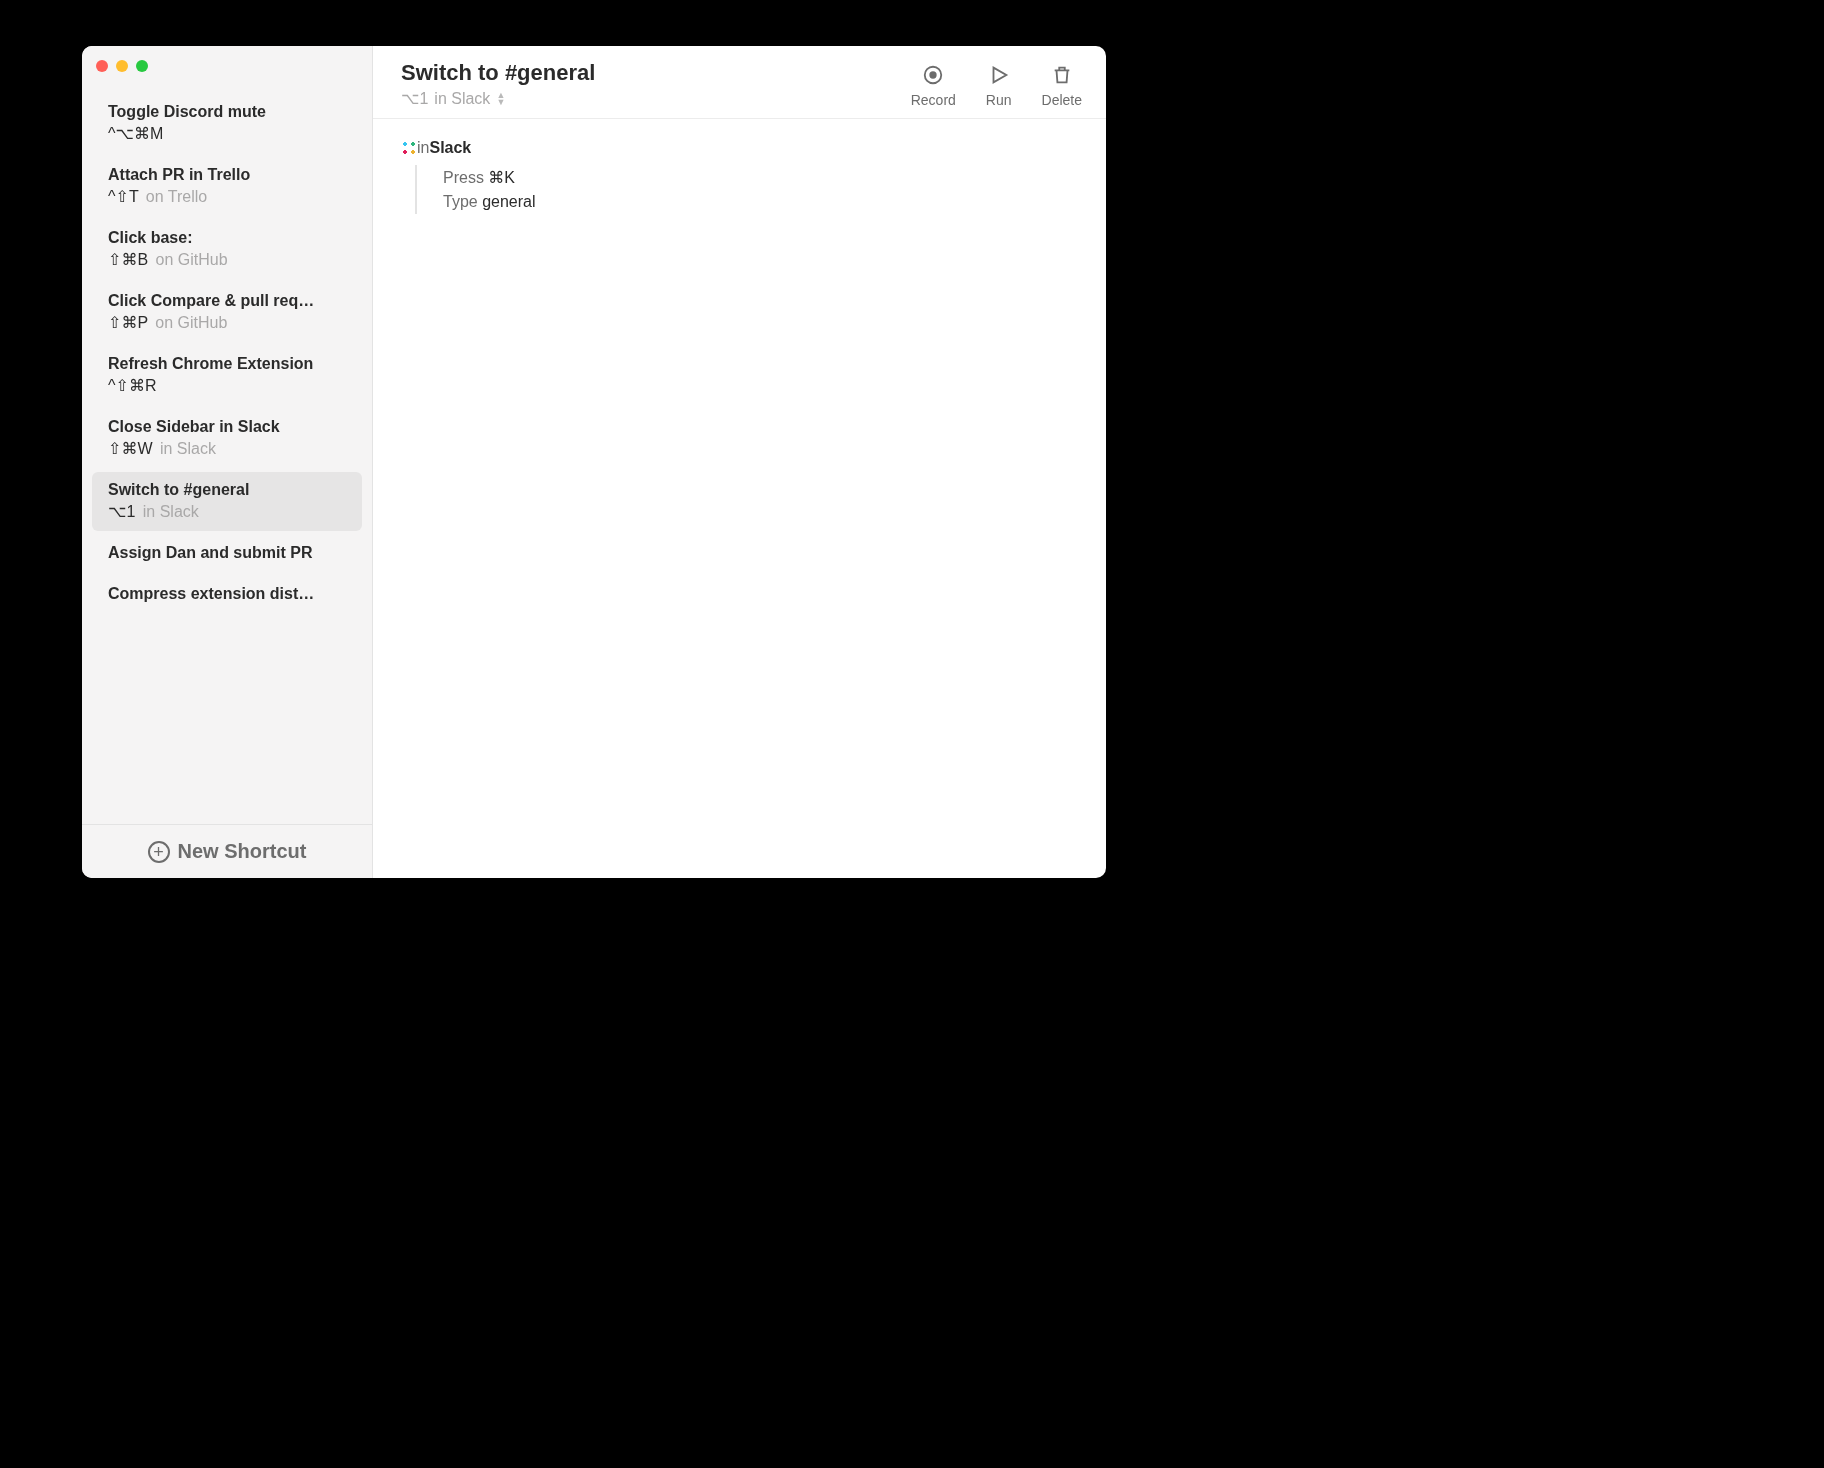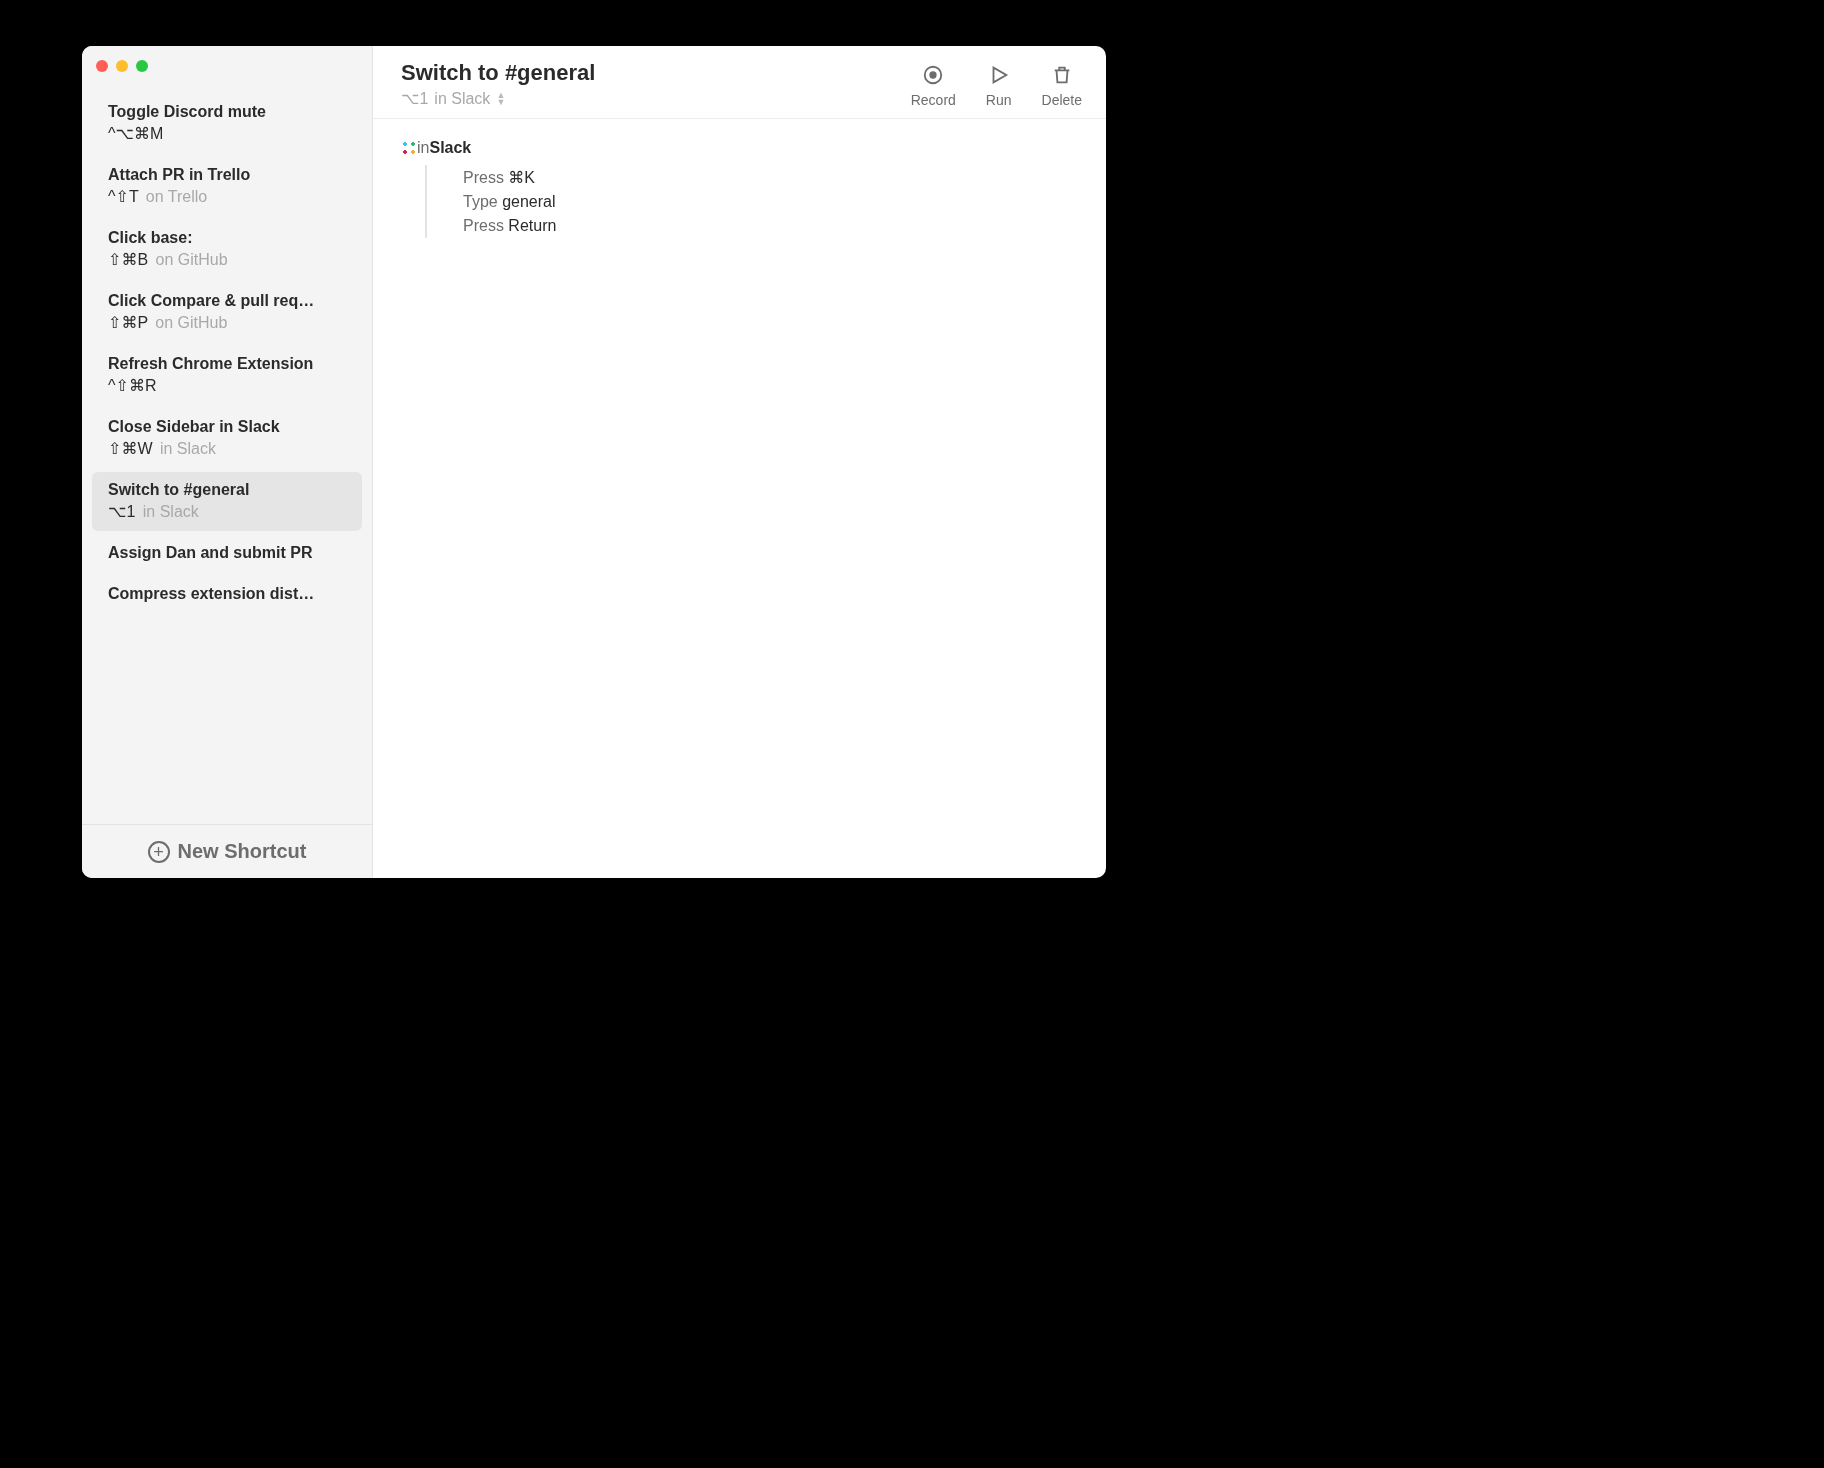--- a/index.html
+++ b/index.html
@@ -156,24 +156,24 @@
   .slack-icon::before {
     content: "";
     position: absolute; inset: 0;
     background:
       radial-gradient(circle at 25% 25%, #36c5f0 2px, transparent 2px),
       radial-gradient(circle at 75% 25%, #2eb67d 2px, transparent 2px),
       radial-gradient(circle at 25% 75%, #e01e5a 2px, transparent 2px),
       radial-gradient(circle at 75% 75%, #ecb22e 2px, transparent 2px);
   }
   .step-block {
-    margin-left: 24px;
+    margin-left: 14px;
     margin-top: 8px;
     border-left: 2px solid #e3e3e3;
-    padding-left: 36px;
+    padding-left: 26px;
   }
   .step-line {
     font-size: 16px;
     color: #6d6d6d;
     padding: 3px 0;
   }
   .step-line .arg {
     color: #2b2b2b;
     font-weight: 500;
   }
@@ -319,21 +319,17 @@
       </div>
       <div class="step-block">
         <div class="step-line">
           <span>Press</span>
           <span class="arg">⌘K</span>
         </div>
         <div class="step-line">
           <span>Type</span>
           <span class="arg">general</span>
         </div>
-        <div class="step-line">
-          <span>Press</span>
-          <span class="arg">Return</span>
-        </div>
       </div>
     </div>
   </div>
 
 </div>
 
 </body></html>

